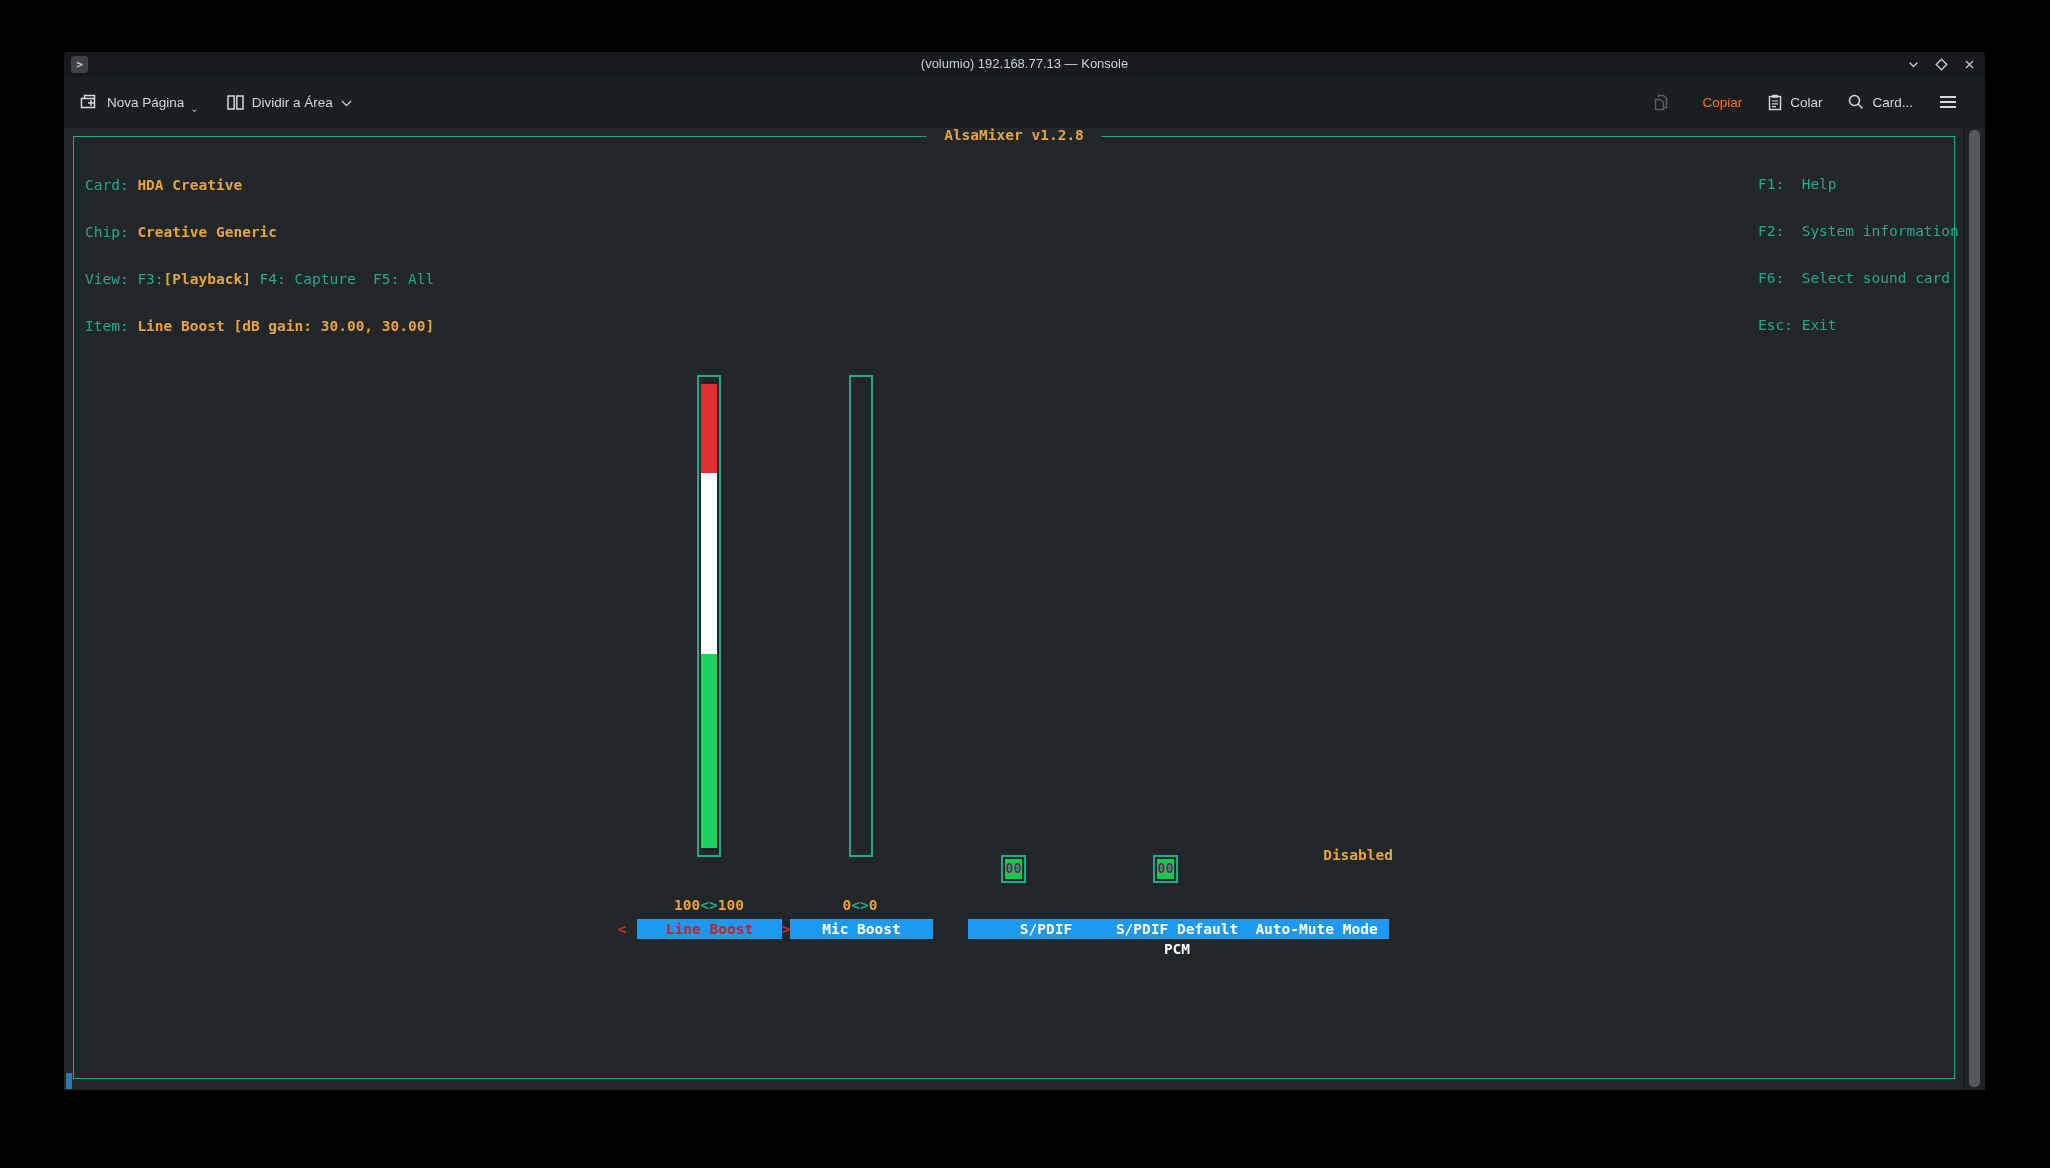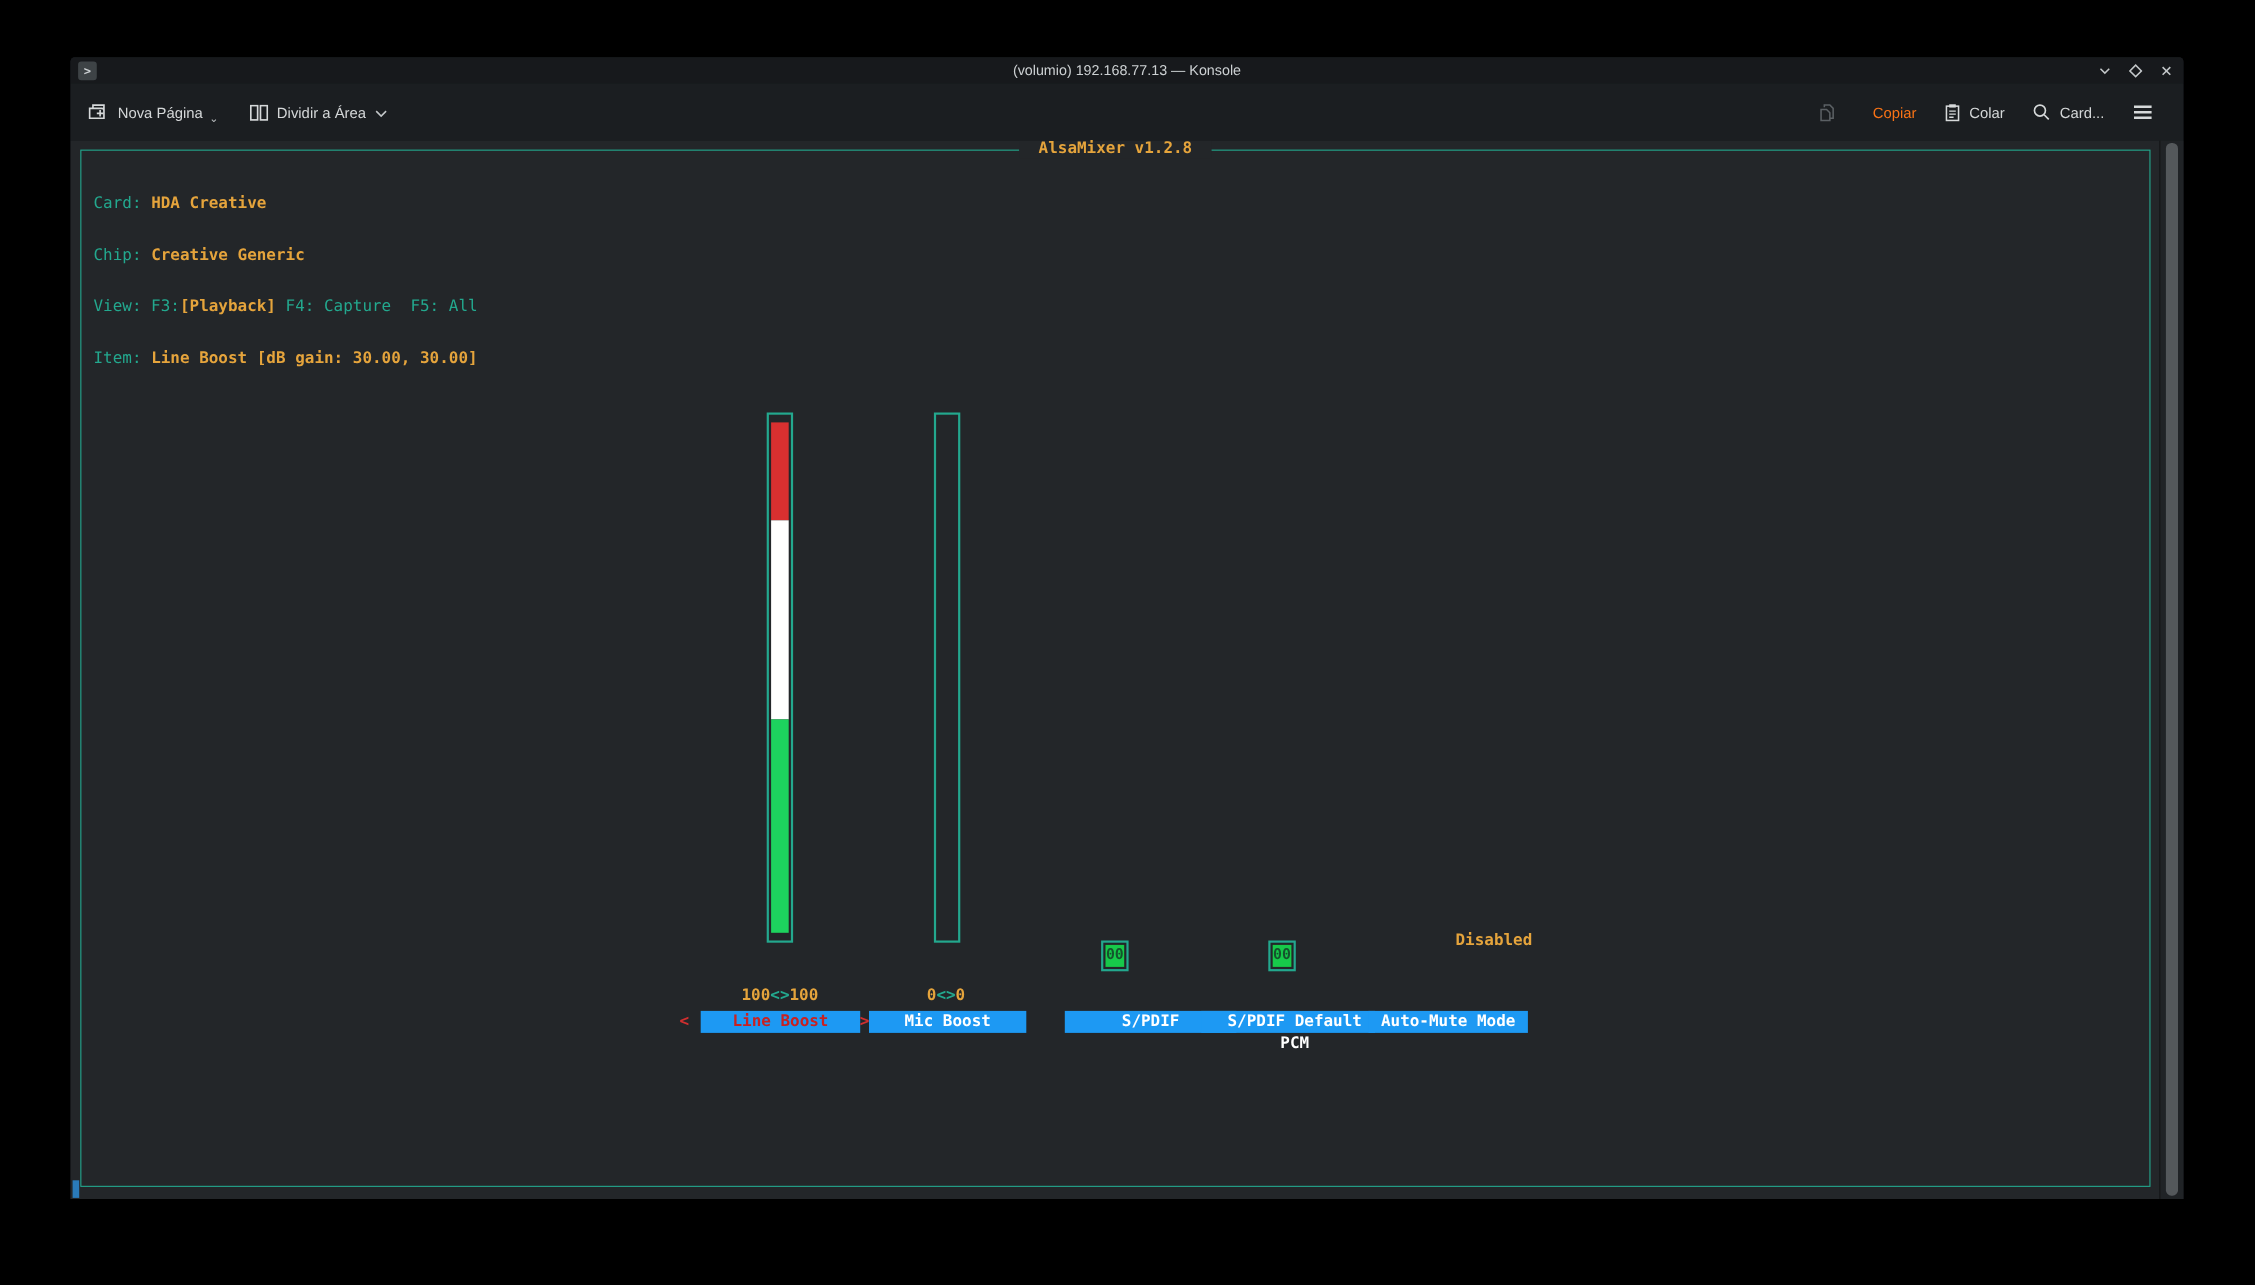--- a/index.html
+++ b/index.html
@@ -32,21 +32,21 @@
   .info-block{position:absolute;left:21px;top:19px;white-space:pre;}
   .help-block{position:absolute;left:1694px;top:18px;white-space:pre;}
 
   .bar-outline{position:absolute;width:24px;height:482px;top:247px;border:2px solid #23a88e;box-sizing:border-box;padding:7px 2px;display:flex;flex-direction:column;justify-content:flex-start;}
   .bar-fill{width:16px;height:464px;display:flex;flex-direction:column;}
   .seg-red{background:#d93030;}
   .seg-white{background:#ffffff;}
   .seg-green{background:#1dd35e;}
 
   .toggle-box{position:absolute;top:727px;width:25px;height:28px;border:2px solid #23a88e;box-sizing:border-box;display:flex;align-items:center;justify-content:center;background:#232629;}
-  .toggle-inner{width:17px;height:20px;background:#17c94a;color:#14532d;font-weight:bold;font-size:13.5px;display:flex;align-items:center;justify-content:center;}
+  .toggle-inner{width:17px;height:20px;background:#17c94a;color:#701a75;font-weight:bold;font-size:13.5px;display:flex;align-items:center;justify-content:center;}
 
   .chan-values{position:absolute;top:770px;width:120px;text-align:center;font-weight:bold;}
   .chan-values .sep{color:#23a88e;}
   .status-text{position:absolute;top:720px;width:150px;text-align:right;}
 
   .ctl-label{position:absolute;top:791px;height:20px;line-height:20px;background:#1d99f3;color:#ffffff;font-weight:bold;text-align:center;}
   .ctl-label.selected{color:#c92121;}
   .sel-arrow{position:absolute;top:791px;height:20px;line-height:20px;color:#d12f2f;font-weight:bold;text-align:center;width:16px;}
 
   .cursor-block{position:absolute;left:2px;top:945px;width:6px;height:16px;background:#2a7ab9;}
@@ -152,20 +152,26 @@
       <div class="ncurses-box"></div>
       <div class="mixer-title"> AlsaMixer v1.2.8 </div>
 
       <div class="info-block">
         <div><span class="teal">Card: </span><span class="orange">HDA Creative</span><span class="teal"></span></div>
         <div><span class="teal">Chip: </span><span class="orange">Creative Generic</span><span class="teal"></span></div>
         <div><span class="teal">View: F3:</span><span class="orange">[Playback]</span><span class="teal"> F4: Capture  F5: All</span></div>
         <div><span class="teal">Item: </span><span class="orange">Line Boost [dB gain: 30.00, 30.00]</span><span class="teal"></span></div>
       </div>
 
+      <div class="help-block teal">
+        <div>F1:  Help</div>
+        <div>F2:  System information</div>
+        <div>F6:  Select sound card</div>
+        <div>Esc: Exit</div>
+      </div>
 
       <div class="bar-outline" style="left:633px;">
         <div class="bar-fill">
           <div class="seg-red" style="height: 19.2%;"></div>
           <div class="seg-white" style="height: 39%;"></div>
           <div class="seg-green" style="height: 41.8%;"></div>
         </div>
       </div>
       <div class="bar-outline" style="left:785px;">
         <div class="bar-fill"></div>

